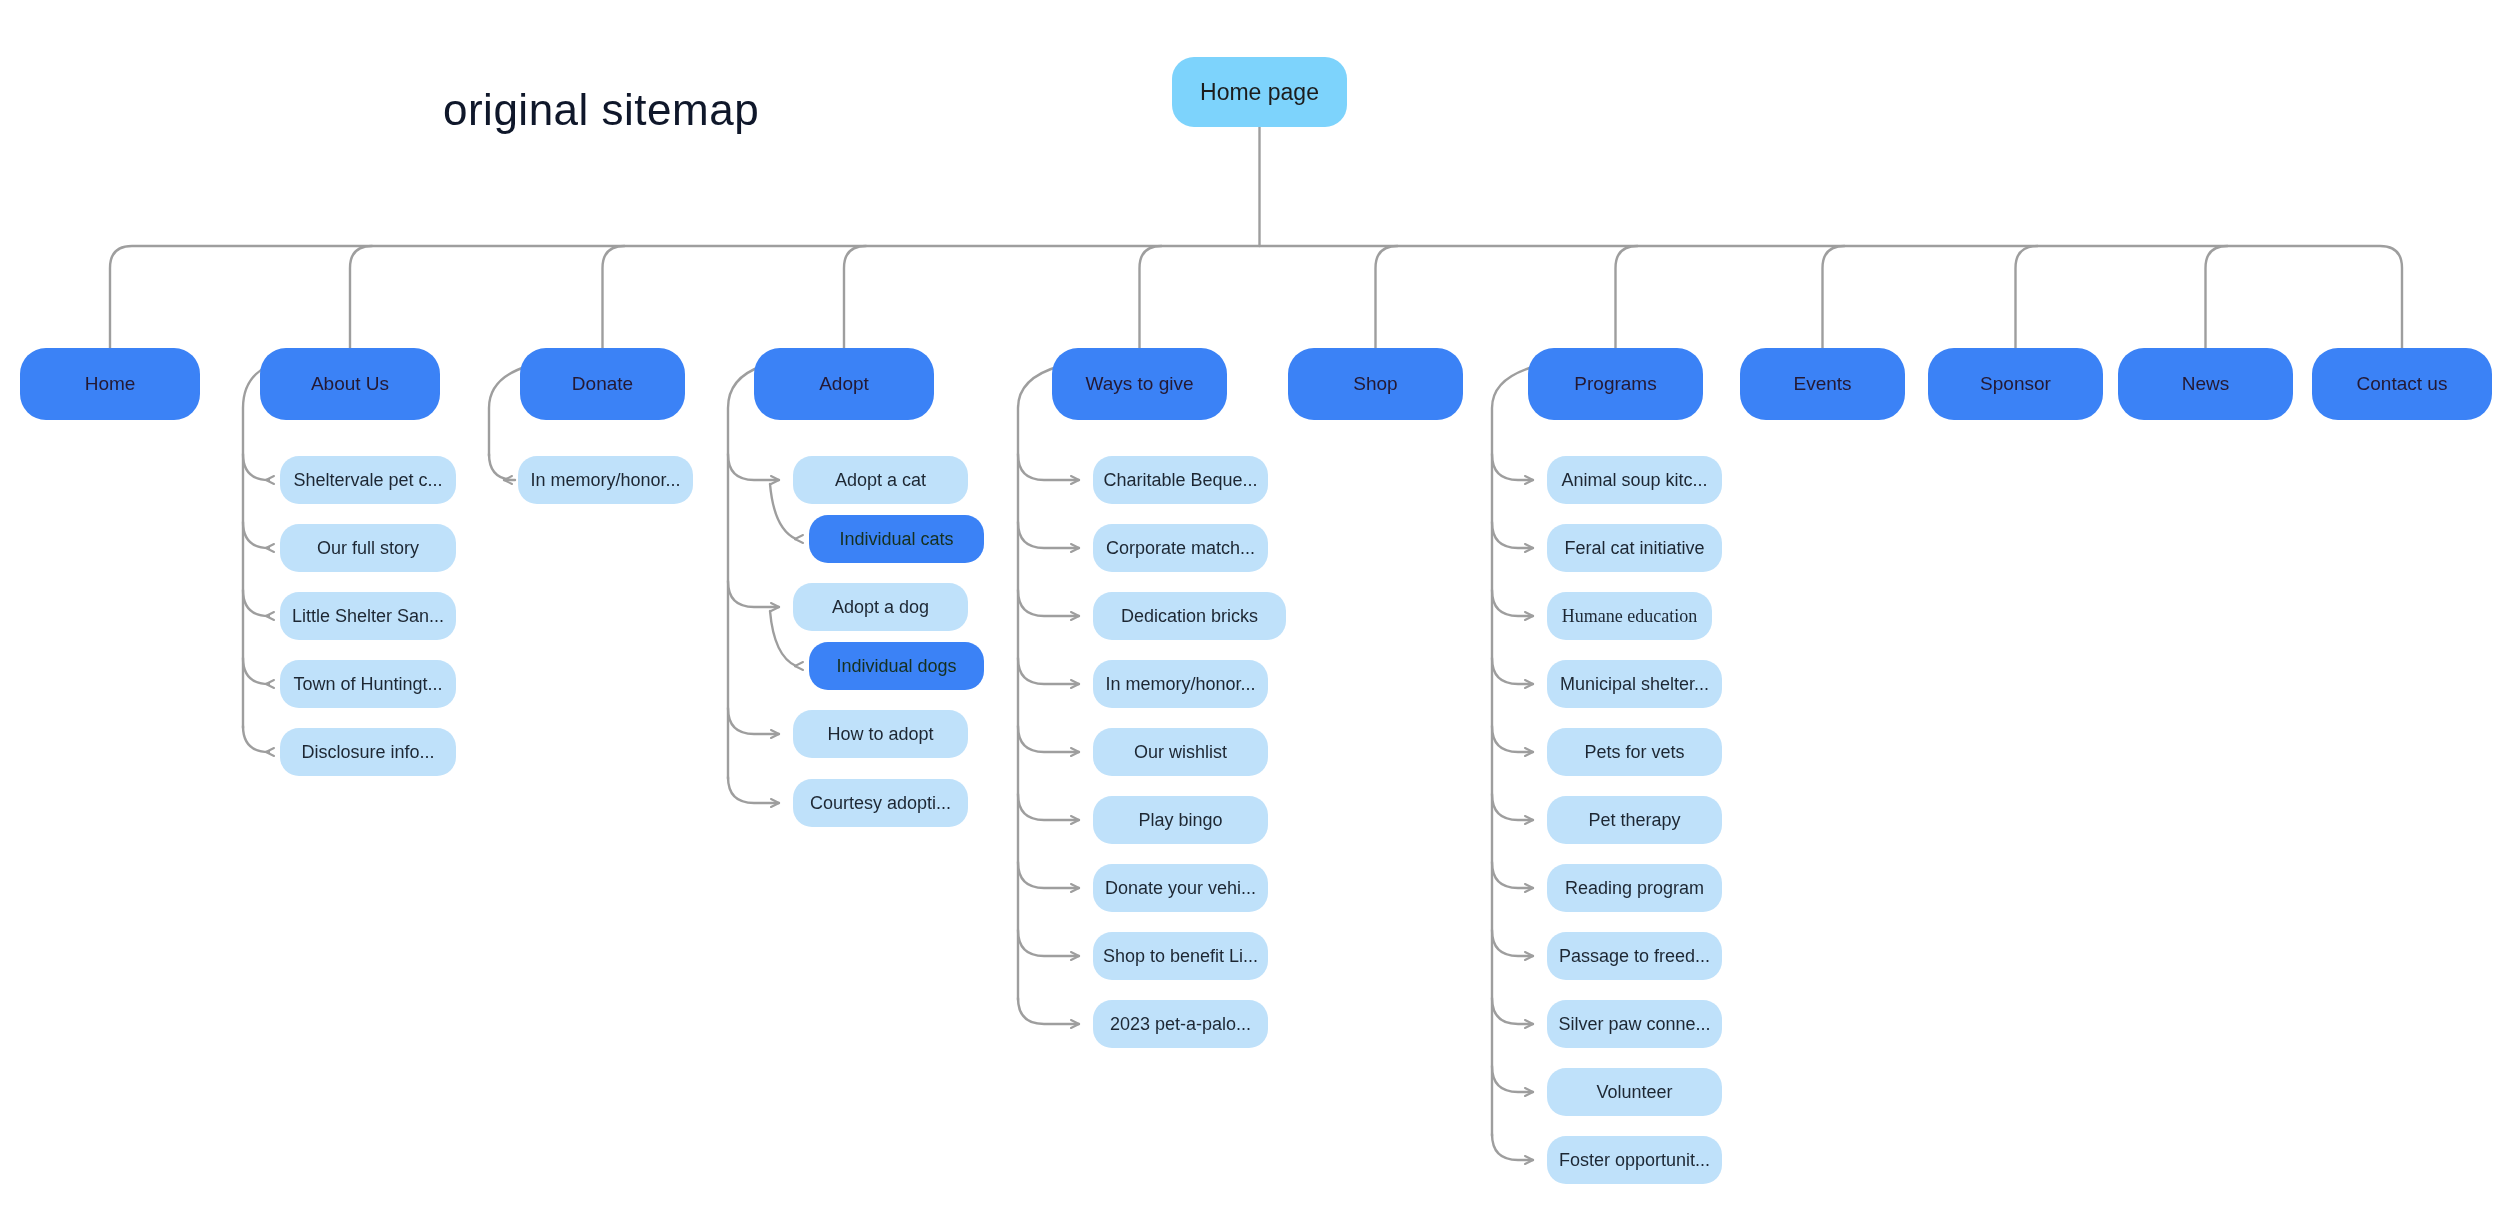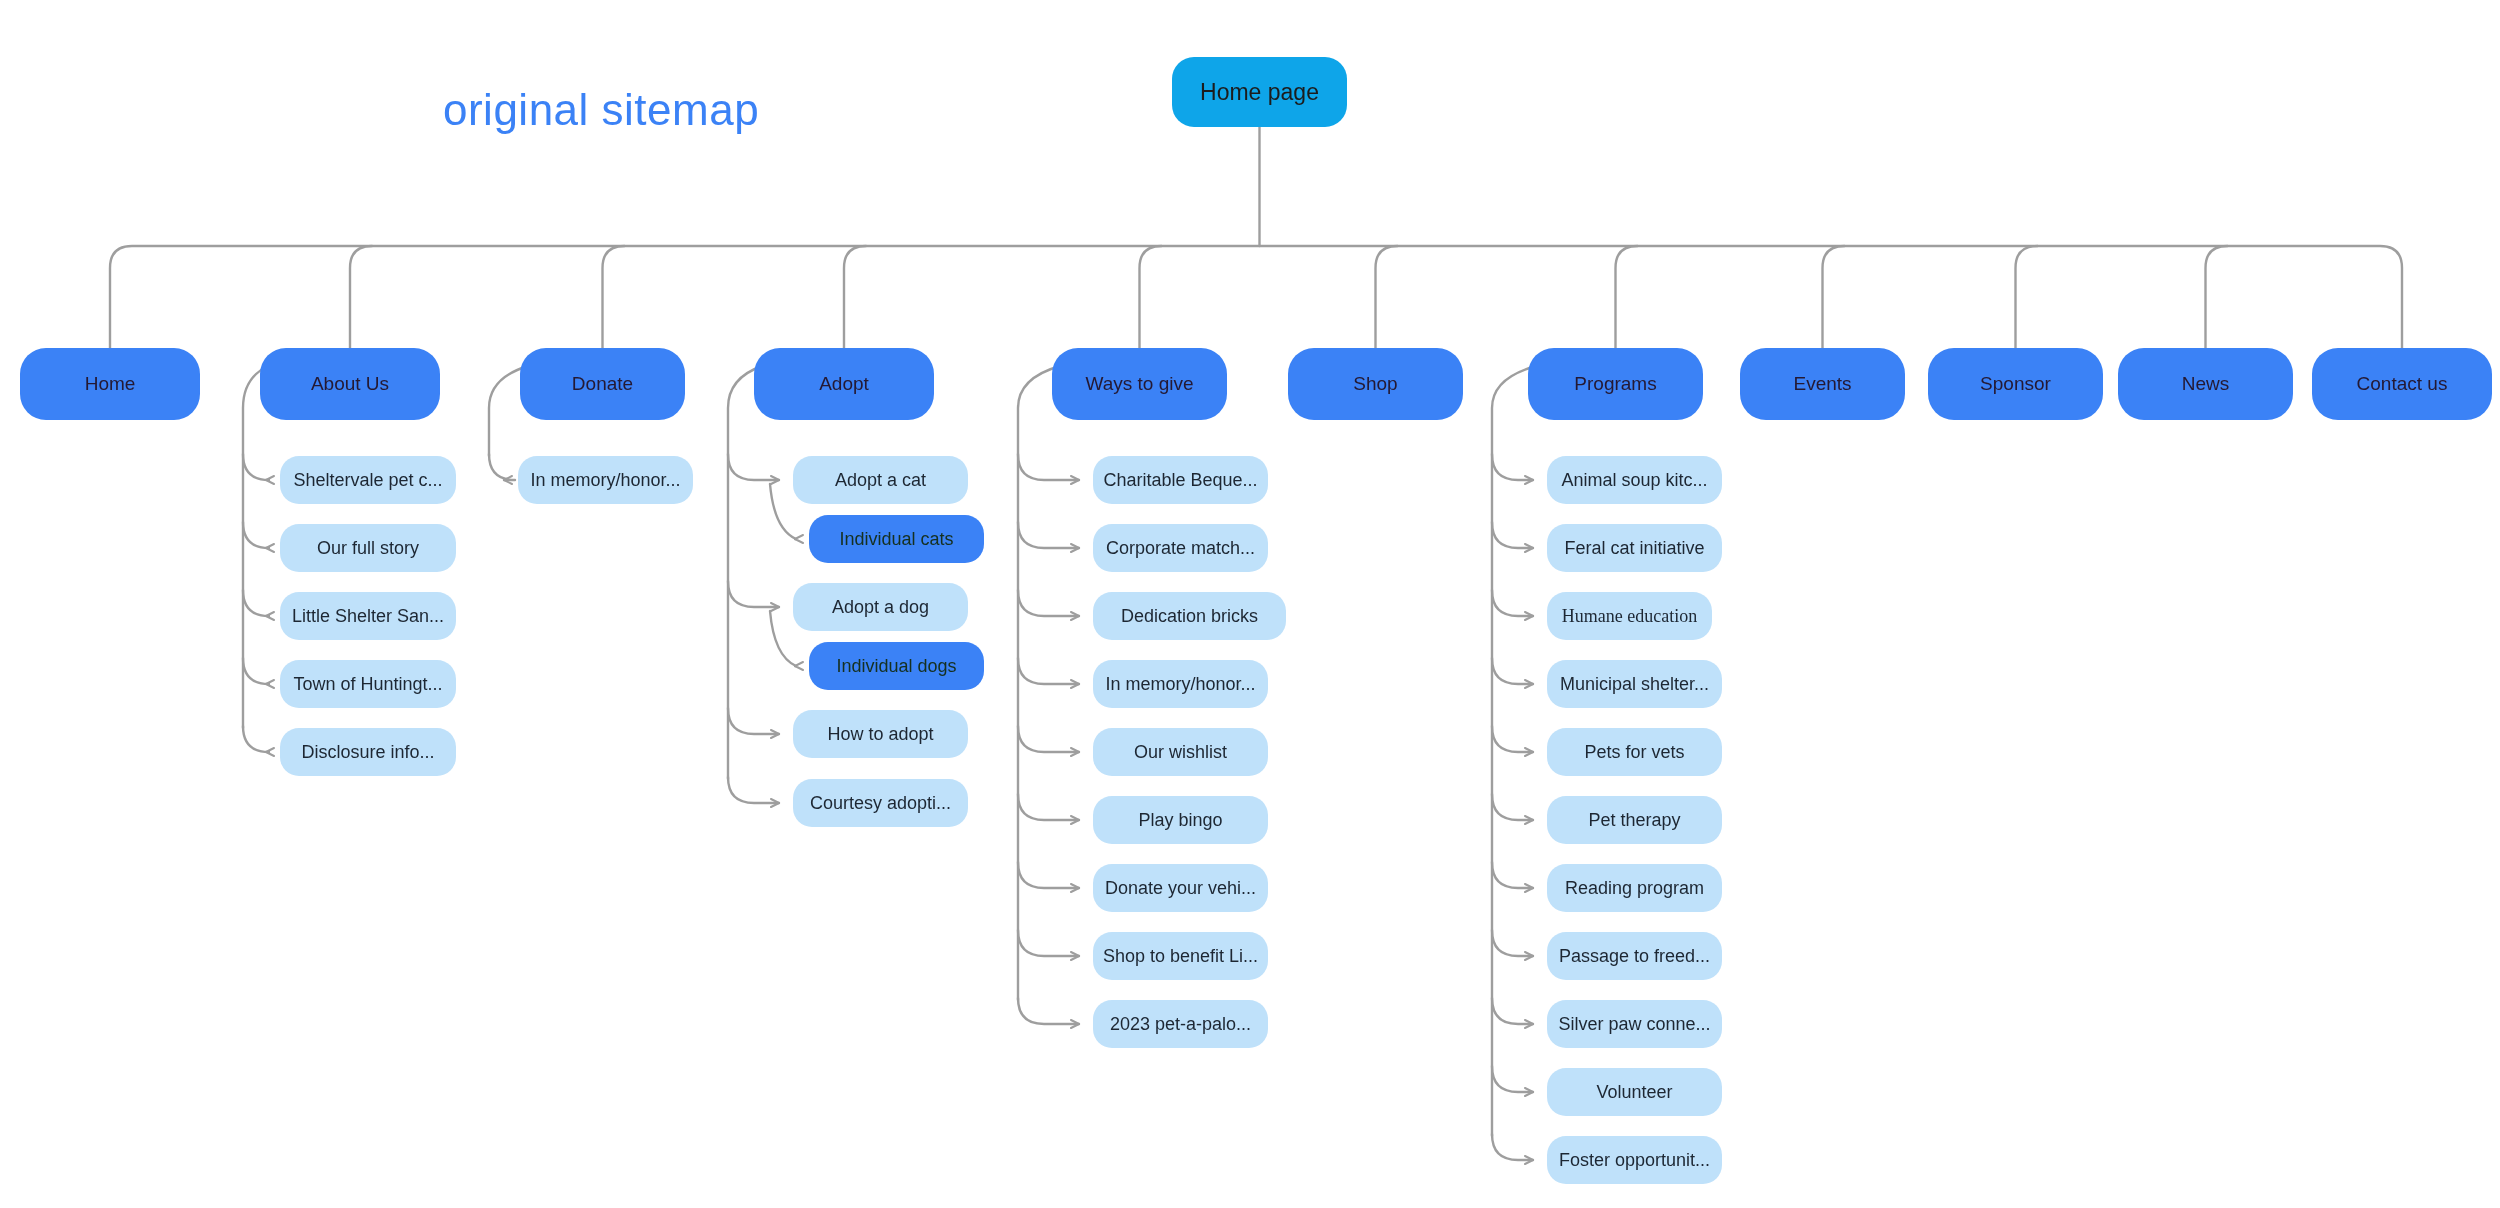--- a/index.html
+++ b/index.html
@@ -2,26 +2,26 @@
 <html><head>
 <meta charset="utf-8">
 <style>
   html,body{margin:0;padding:0;background:#ffffff;}
   body{width:2500px;height:1208px;position:relative;overflow:hidden;
        font-family:"Liberation Sans",sans-serif;}
   #stage{position:absolute;left:0;top:0;width:2500px;height:1208px;}
   #wires{position:absolute;left:0;top:0;width:2500px;height:1208px;pointer-events:none;}
   .node{position:absolute;display:flex;align-items:center;justify-content:center;
         box-sizing:border-box;text-align:center;line-height:1.15;}
-  .node.root{background:#0ea5e9;border-radius:22px;color:#1c1c1c;font-size:23px;}
+  .node.root{background:#7dd3fc;border-radius:22px;color:#1c1c1c;font-size:23px;}
   .node.top{background:#3b82f6;border-radius:26px;color:#241933;font-size:19px;}
   .node.child{background:#bfe1fa;border-radius:19px;color:#1d2733;font-size:18px;}
   .node.child.green{background:#3b82f6;color:#16301f;}
   .node .lbl{display:block;white-space:nowrap;overflow:hidden;padding:0 10px;}
-  #title{position:absolute;left:443px;top:85px;font-size:44px;color:#3b82f6;
+  #title{position:absolute;left:443px;top:85px;font-size:44px;color:#0f172a;
          letter-spacing:0.5px;white-space:nowrap;}
 </style>
 </head>
 <body>
 
 <div id="stage">
   <svg id="wires" viewBox="0 0 2500 1208" xmlns="http://www.w3.org/2000/svg">
     <defs>
       <marker id="arw" markerWidth="11" markerHeight="11" refX="9" refY="5" orient="auto" markerUnits="userSpaceOnUse">
         <path d="M1,1 L9,5 L1,9" fill="none" stroke="#9e9e9e" stroke-width="2" stroke-linecap="round" stroke-linejoin="round"></path>

